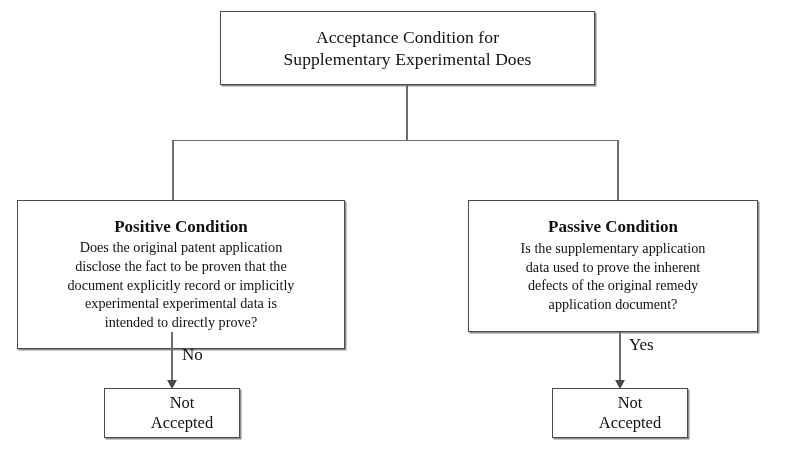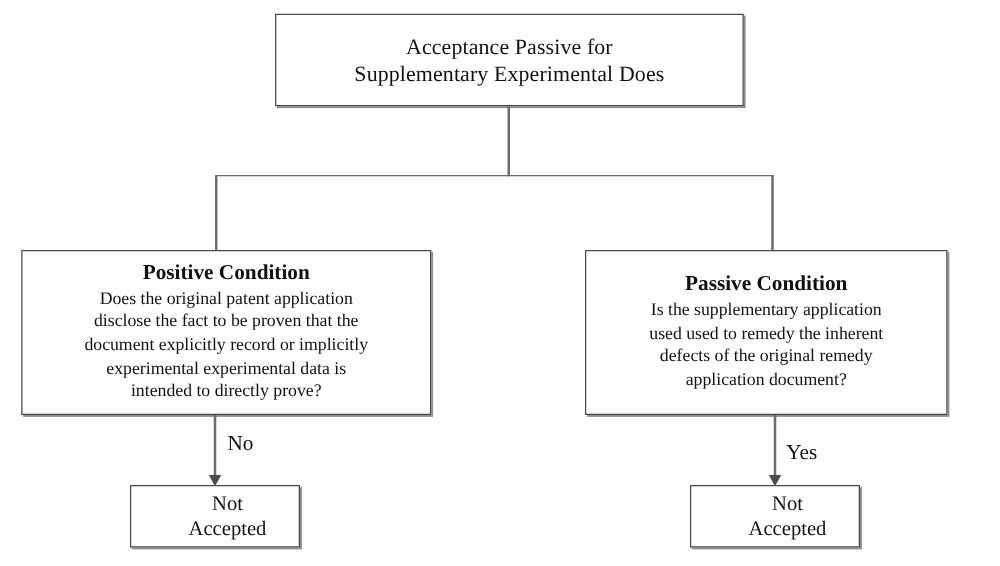--- a/index.html
+++ b/index.html
@@ -45,21 +45,21 @@
   }
 
   
   .cond-node {
     padding: 4px 6px 5px 6px;
   }
   #positive-node {
     left: 17px;
     top: 200px;
     width: 328px;
-    height: 132px;
+    height: 149px;
     font-family: Liberation Serif, serif;
   }
   #passive-node {
     left: 468px;
     top: 200px;
     width: 290px;
     height: 132px;
   }
   .cond-heading {
     font-weight: bold;
@@ -121,29 +121,29 @@
   #arrowhead-right { left: 614.8px; top: 380px; }
 
   
   .edge-label {
     position: absolute;
     font-size: 17px;
     white-space: nowrap;
     text-align: right;
   }
   #edge-label-no  { left: 182px; top: 345px; }
-  #edge-label-yes { left: 629px; top: 352px; }
+  #edge-label-yes { left: 629px; top: 335px; }
 </style>
 </head>
 <body>
 
 <div id="canvas">
 
   <div class="node" id="title-node">
-    <div class="line">Acceptance Passive for</div>
+    <div class="line">Acceptance Condition for</div>
     <div class="line">Supplementary Experimental Does</div>
   </div>
 
   <div class="conn v" id="conn-title-stem"></div>
   <div class="conn h" id="conn-split-bar"></div>
   <div class="conn v" id="conn-drop-left"></div>
   <div class="conn v" id="conn-drop-right"></div>
 
   <div class="node cond-node" id="positive-node">
     <div class="cond-heading">Positive Condition</div>
@@ -153,21 +153,21 @@
       <div class="line">document explicitly record or implicitly</div>
       <div class="line">experimental experimental data is</div>
       <div class="line">intended to directly prove?</div>
     </div>
   </div>
 
   <div class="node cond-node" id="passive-node">
     <div class="cond-heading">Passive Condition</div>
     <div class="cond-body">
       <div class="line">Is the supplementary application</div>
-      <div class="line">used used to remedy the inherent</div>
+      <div class="line">data used to prove the inherent</div>
       <div class="line">defects of the original remedy</div>
       <div class="line">application document?</div>
     </div>
   </div>
 
   <div class="conn v" id="conn-arrow-left-shaft"></div>
   <div class="arrowhead" id="arrowhead-left"></div>
   <div class="edge-label" id="edge-label-no">No</div>
 
   <div class="conn v" id="conn-arrow-right-shaft"></div>

